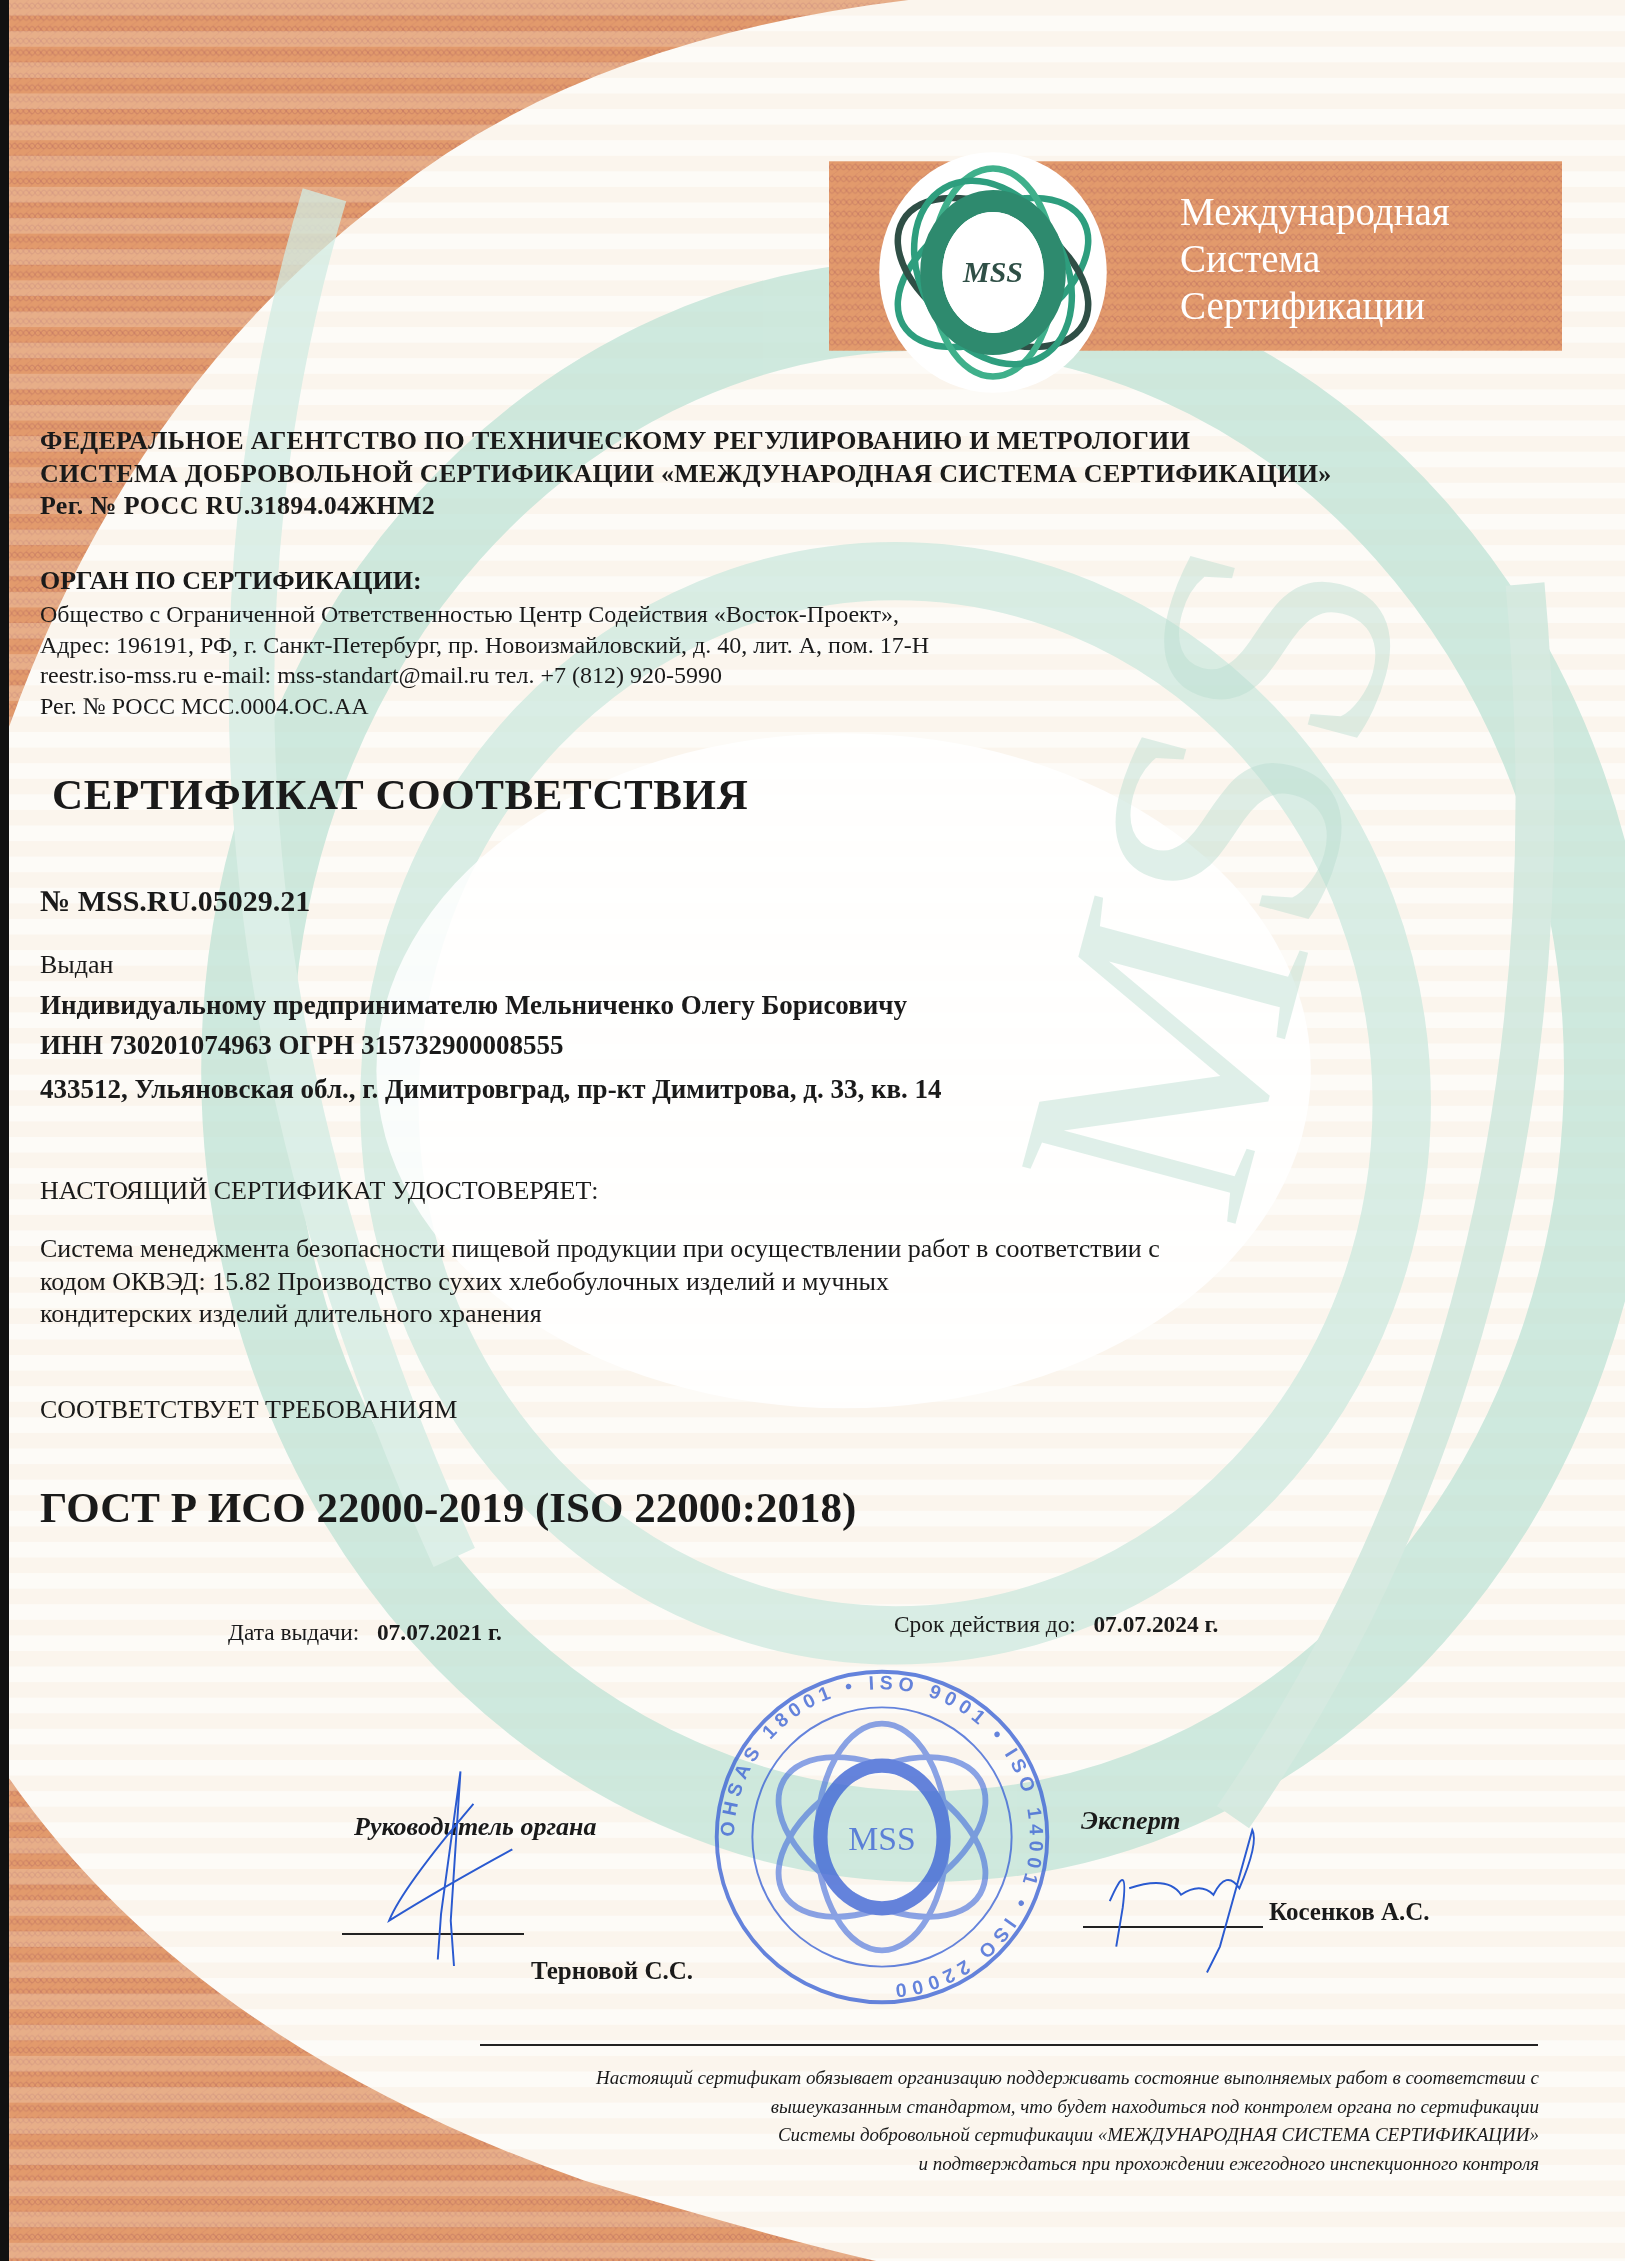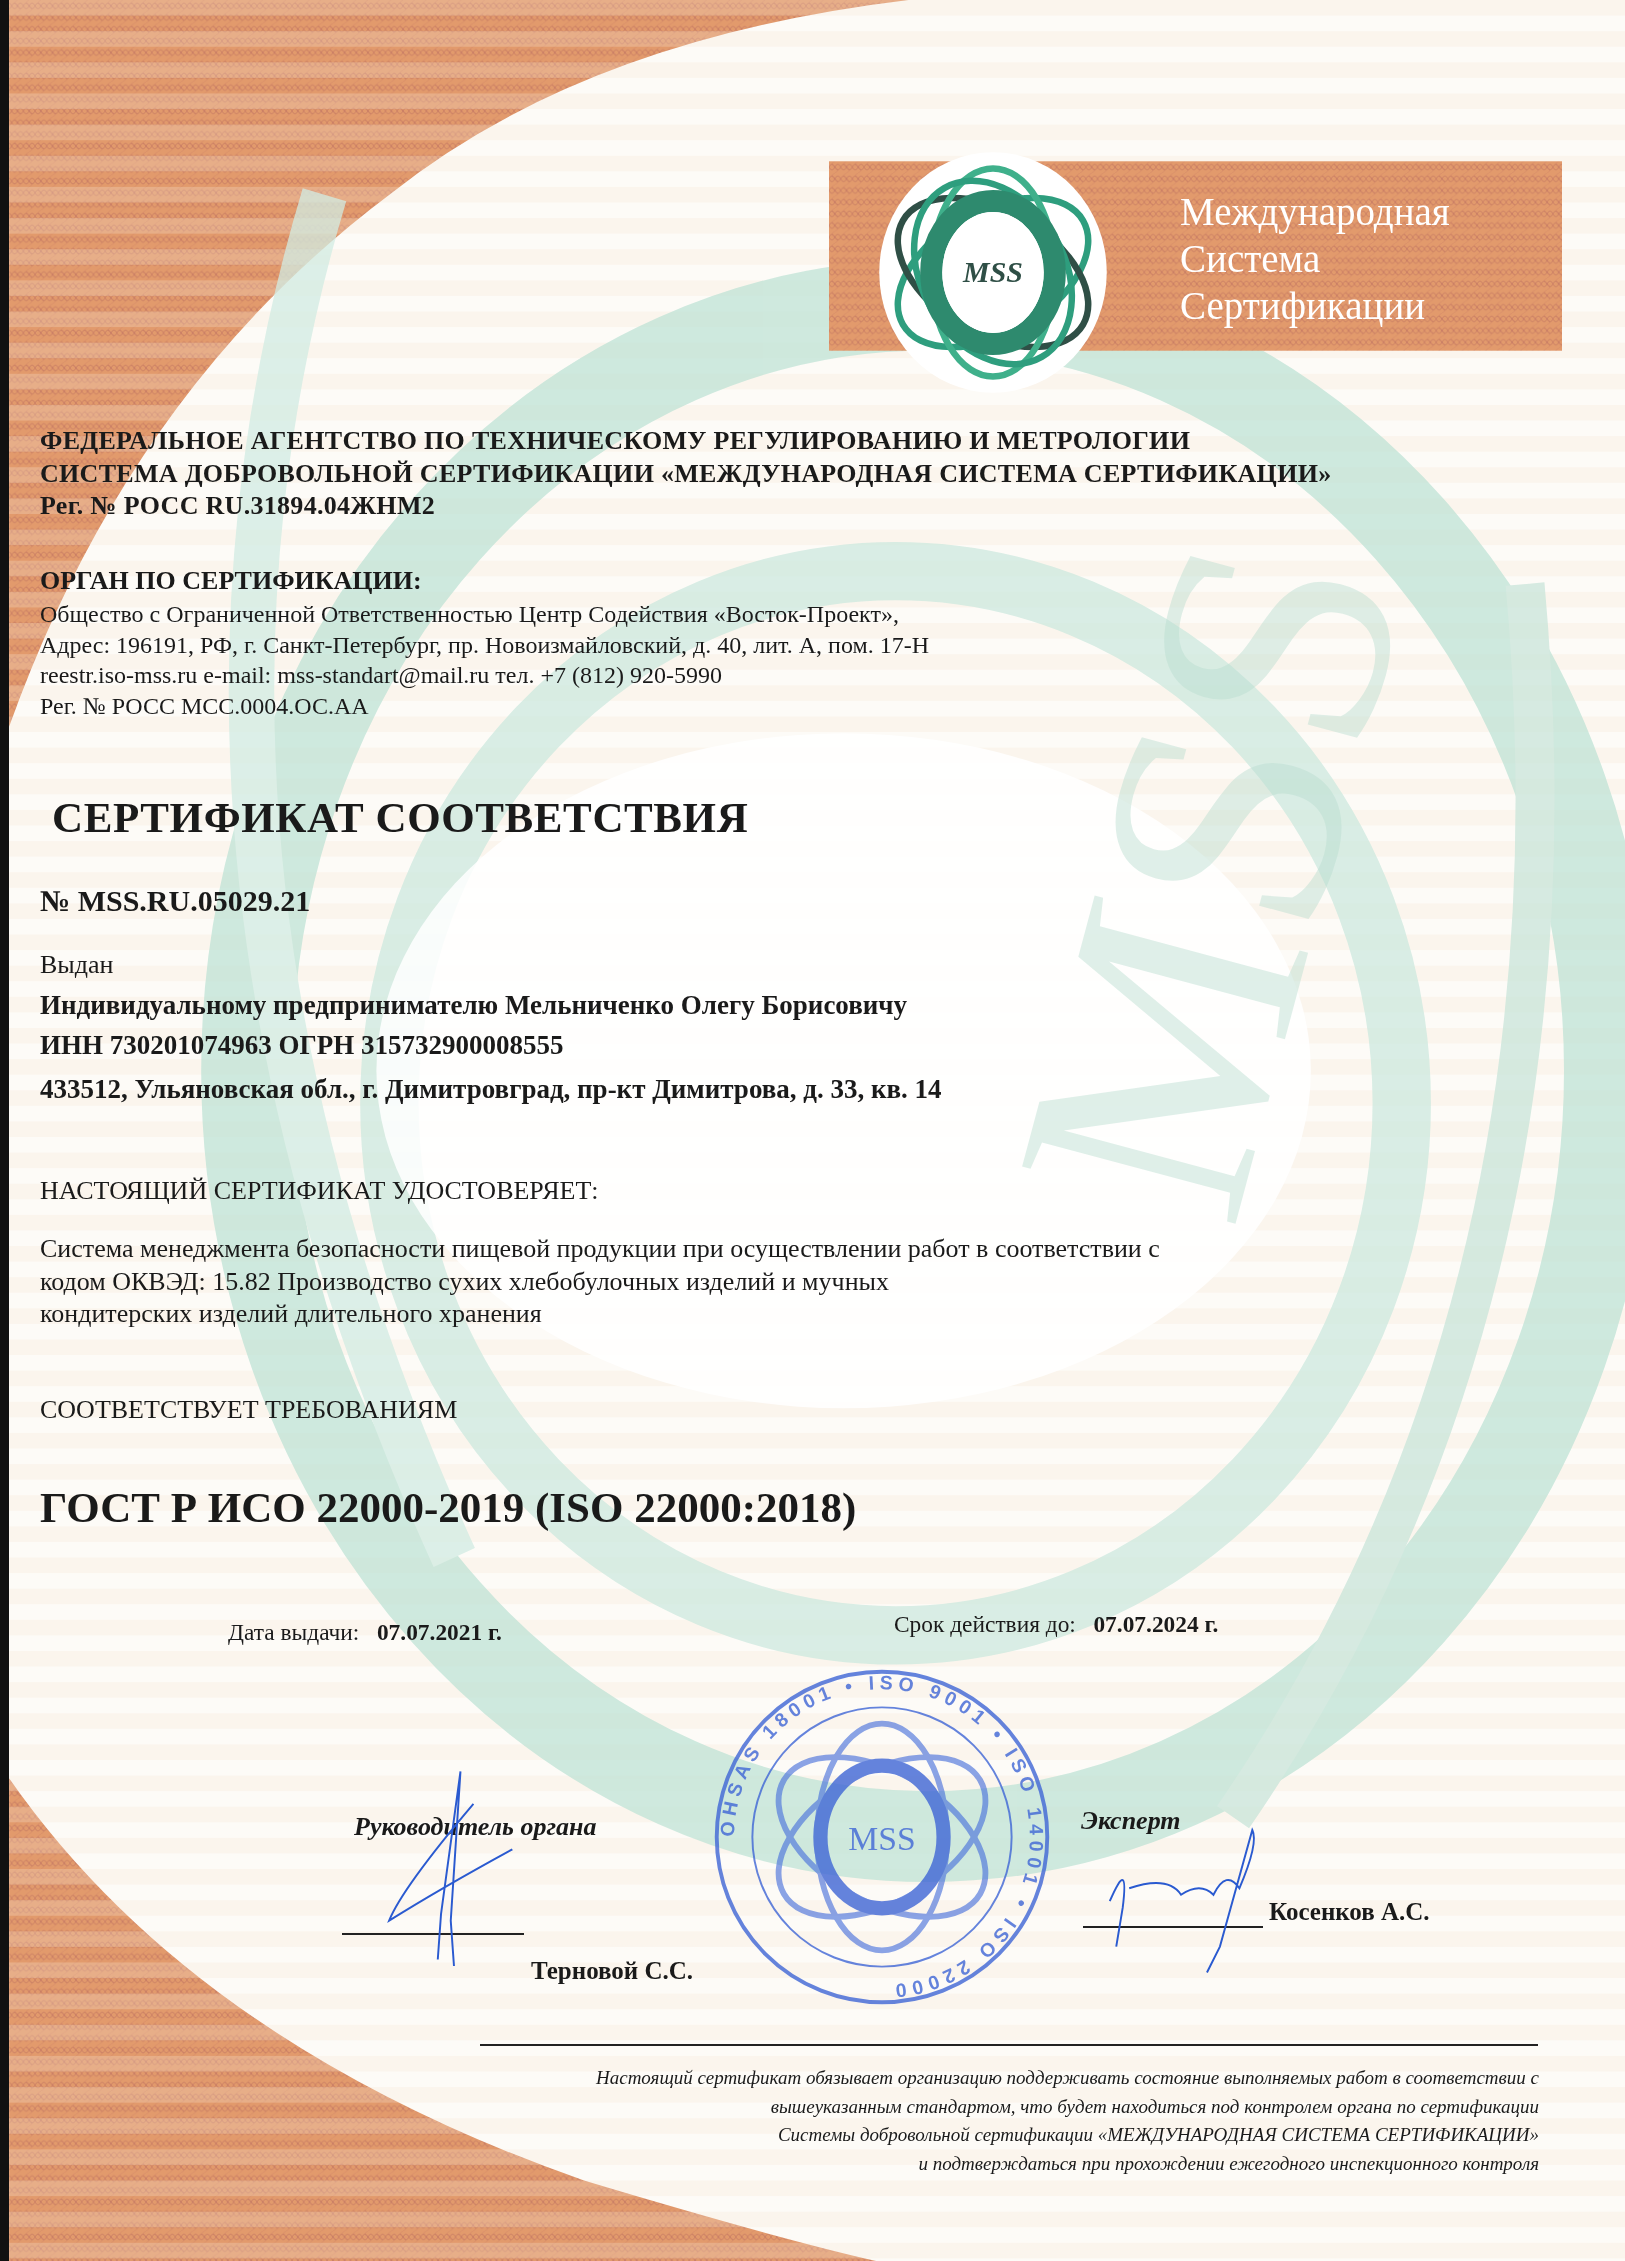--- a/index.html
+++ b/index.html
@@ -90,21 +90,21 @@
   <div class="center bold h-agency" style="top:425px;">ФЕДЕРАЛЬНОЕ АГЕНТСТВО ПО ТЕХНИЧЕСКОМУ РЕГУЛИРОВАНИЮ И МЕТРОЛОГИИ</div>
   <div class="center bold h-agency" style="top:458px;">СИСТЕМА ДОБРОВОЛЬНОЙ СЕРТИФИКАЦИИ «МЕЖДУНАРОДНАЯ СИСТЕМА СЕРТИФИКАЦИИ»</div>
   <div class="center bold h-agency" style="top:490px;">Рег. № РОСС RU.31894.04ЖНМ2</div>
 
   <div class="center bold org" style="top:567px; font-size:26px;">ОРГАН ПО СЕРТИФИКАЦИИ:</div>
   <div class="center org" style="top:600px;">Общество с Ограниченной Ответственностью Центр Содействия «Восток-Проект»,</div>
   <div class="center org" style="top:631px;">Адрес: 196191, РФ, г. Санкт-Петербург, пр. Новоизмайловский, д. 40, лит. А, пом. 17-Н</div>
   <div class="center org" style="top:661px;">reestr.iso-mss.ru e-mail: mss-standart@mail.ru  тел. +7 (812) 920-5990</div>
   <div class="center org" style="top:692px;">Рег. № РОСС МСС.0004.ОС.АА</div>
 
-  <div class="center title" style="top:793px;padding-left:12px;">СЕРТИФИКАТ СООТВЕТСТВИЯ</div>
+  <div class="center title" style="top:770px;padding-left:12px;">СЕРТИФИКАТ СООТВЕТСТВИЯ</div>
   <div class="center num" style="top:884px;">№ MSS.RU.05029.21</div>
   <div class="center issued" style="top:950px;">Выдан</div>
   <div class="center holder" style="top:987px;">Индивидуальному предпринимателю  Мельниченко Олегу Борисовичу</div>
   <div class="center holder" style="top:1027px;">ИНН 730201074963 ОГРН 315732900008555</div>
   <div class="center holder" style="top:1071px;">433512, Ульяновская обл., г. Димитровград, пр-кт Димитрова, д. 33, кв. 14</div>
 
   <div class="center scope" style="top:1233px;">Система менеджмента безопасности пищевой продукции при осуществлении работ в соответствии с</div>
   <div class="center scope" style="top:1175px;">НАСТОЯЩИЙ СЕРТИФИКАТ УДОСТОВЕРЯЕТ:</div>
   <div class="center scope" style="top:1266px;">кодом ОКВЭД: 15.82 Производство сухих хлебобулочных изделий и мучных</div>
   <div class="center scope" style="top:1298px;">кондитерских изделий длительного хранения</div>

